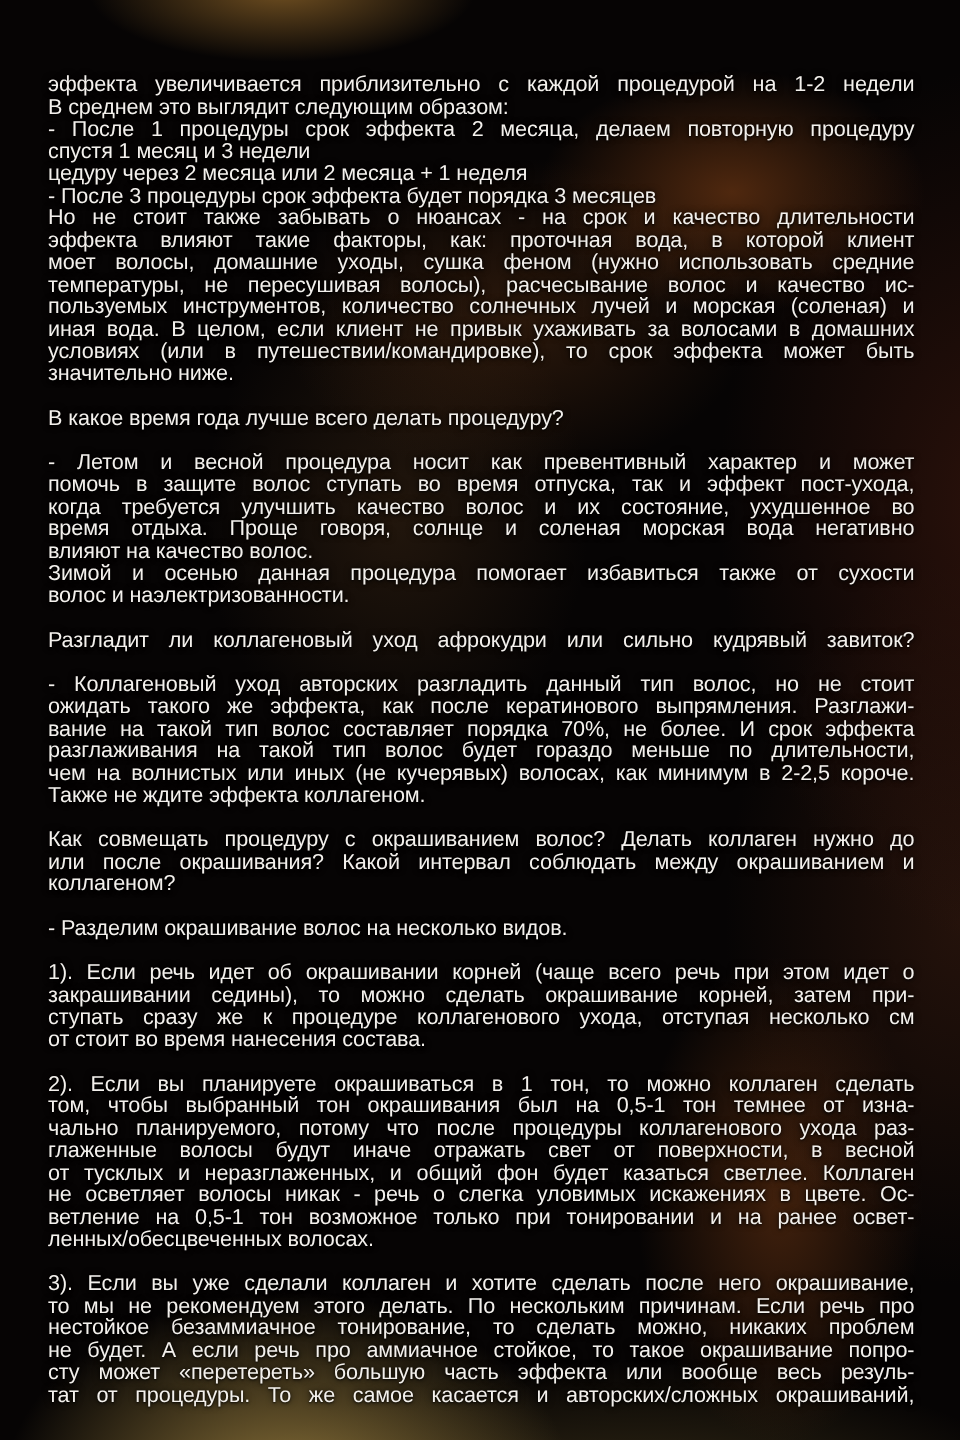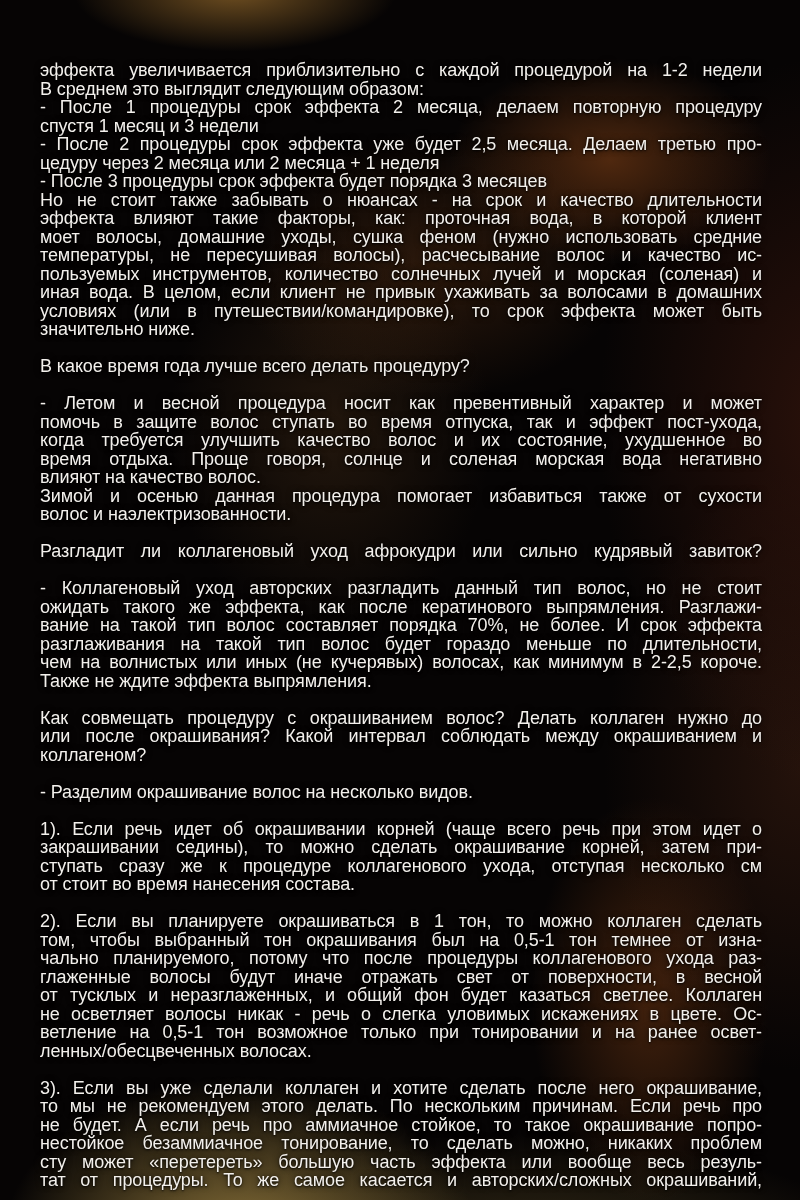--- a/index.html
+++ b/index.html
@@ -46,21 +46,20 @@
 </head>
 <body>
 
 <div class="photo-bg"></div>
 <div class="article">
     <div class="block paragraph">
       <div class="line fill">эффекта увеличивается приблизительно с каждой процедурой на 1-2 недели</div>
       <div class="line">В среднем это выглядит следующим образом:</div>
       <div class="line fill">- После 1 процедуры срок эффекта 2 месяца, делаем повторную процедуру</div>
       <div class="line">спустя 1 месяц и 3 недели</div>
-      <div class="line fill">- После 2 процедуры срок эффекта уже будет 2,5 месяца. Делаем третью про-</div>
       <div class="line">цедуру через 2 месяца или 2 месяца + 1 неделя</div>
       <div class="line">- После 3 процедуры срок эффекта будет порядка 3 месяцев</div>
       <div class="line fill">Но не стоит также забывать о нюансах - на срок и качество длительности</div>
       <div class="line fill">эффекта влияют такие факторы, как: проточная вода, в которой клиент</div>
       <div class="line fill">моет волосы, домашние уходы, сушка феном (нужно использовать средние</div>
       <div class="line fill">температуры, не пересушивая волосы), расчесывание волос и качество ис-</div>
       <div class="line fill">пользуемых инструментов, количество солнечных лучей и морская (соленая) и</div>
       <div class="line fill">иная вода. В целом, если клиент не привык ухаживать за волосами в домашних</div>
       <div class="line fill">условиях (или в путешествии/командировке), то срок эффекта может быть</div>
       <div class="line">значительно ниже.</div>
@@ -79,21 +78,21 @@
     </div>
     <div class="block heading">
       <div class="line fill">Разгладит ли коллагеновый уход афрокудри или сильно кудрявый завиток?</div>
     </div>
     <div class="block paragraph">
       <div class="line fill">- Коллагеновый уход авторских разгладить данный тип волос, но не стоит</div>
       <div class="line fill">ожидать такого же эффекта, как после кератинового выпрямления. Разглажи-</div>
       <div class="line fill">вание на такой тип волос составляет порядка 70%, не более. И срок эффекта</div>
       <div class="line fill">разглаживания на такой тип волос будет гораздо меньше по длительности,</div>
       <div class="line fill">чем на волнистых или иных (не кучерявых) волосах, как минимум в 2-2,5 короче.</div>
-      <div class="line">Также не ждите эффекта выпрямления.</div>
+      <div class="line">Также не ждите эффекта коллагеном.</div>
     </div>
     <div class="block heading">
       <div class="line fill">Как совмещать процедуру с окрашиванием волос? Делать коллаген нужно до</div>
       <div class="line fill">или после окрашивания? Какой интервал соблюдать между окрашиванием и</div>
       <div class="line">коллагеном?</div>
     </div>
     <div class="block paragraph">
       <div class="line">- Разделим окрашивание волос на несколько видов.</div>
     </div>
     <div class="block paragraph">
@@ -108,18 +107,18 @@
       <div class="line fill">чально планируемого, потому что после процедуры коллагенового ухода раз-</div>
       <div class="line fill">глаженные волосы будут иначе отражать свет от поверхности, в весной</div>
       <div class="line fill">от тусклых и неразглаженных, и общий фон будет казаться светлее. Коллаген</div>
       <div class="line fill">не осветляет волосы никак - речь о слегка уловимых искажениях в цвете. Ос-</div>
       <div class="line fill">ветление на 0,5-1 тон возможное только при тонировании и на ранее освет-</div>
       <div class="line">ленных/обесцвеченных волосах.</div>
     </div>
     <div class="block paragraph">
       <div class="line fill">3). Если вы уже сделали коллаген и хотите сделать после него окрашивание,</div>
       <div class="line fill">то мы не рекомендуем этого делать. По нескольким причинам. Если речь про</div>
+      <div class="line fill">нестойкое безаммиачное тонирование, то сделать можно, никаких проблем</div>
       <div class="line fill">не будет. А если речь про аммиачное стойкое, то такое окрашивание попро-</div>
-      <div class="line fill">нестойкое безаммиачное тонирование, то сделать можно, никаких проблем</div>
       <div class="line fill">сту может «перетереть» большую часть эффекта или вообще весь резуль-</div>
       <div class="line fill">тат от процедуры. То же самое касается и авторских/сложных окрашиваний,</div>
     </div>
   </div>
 
 </body></html>

